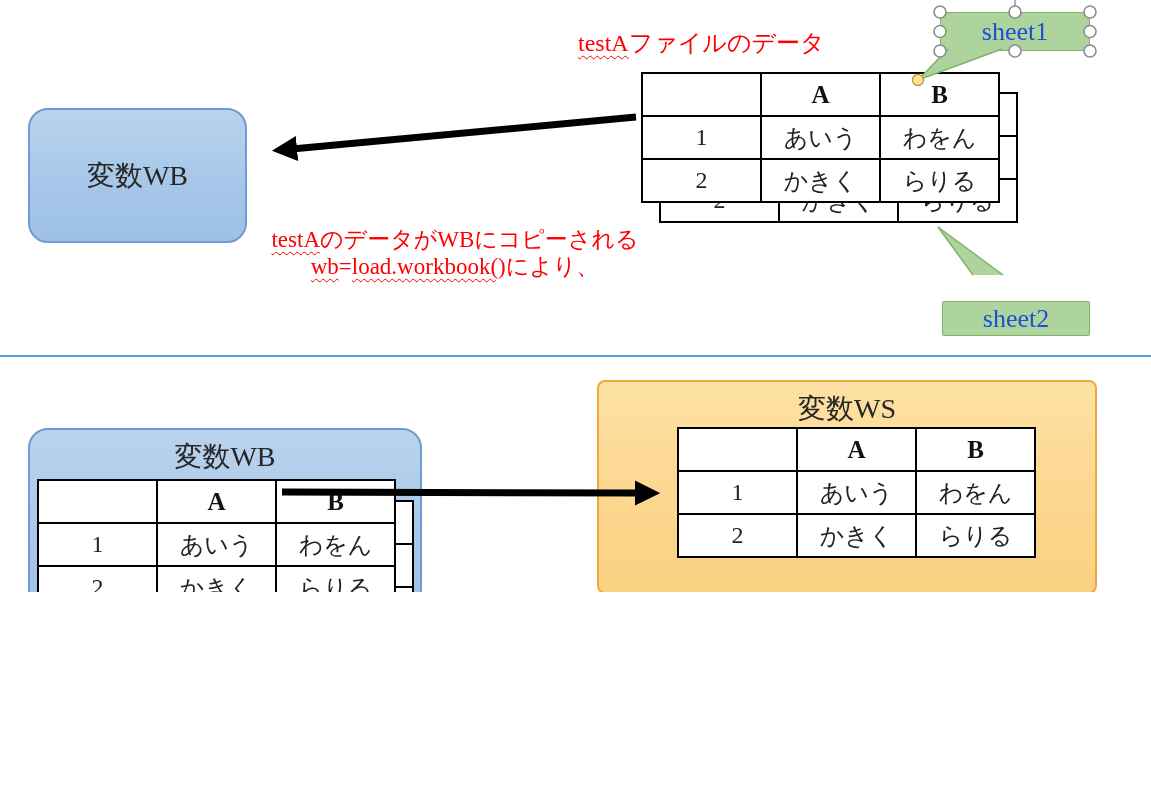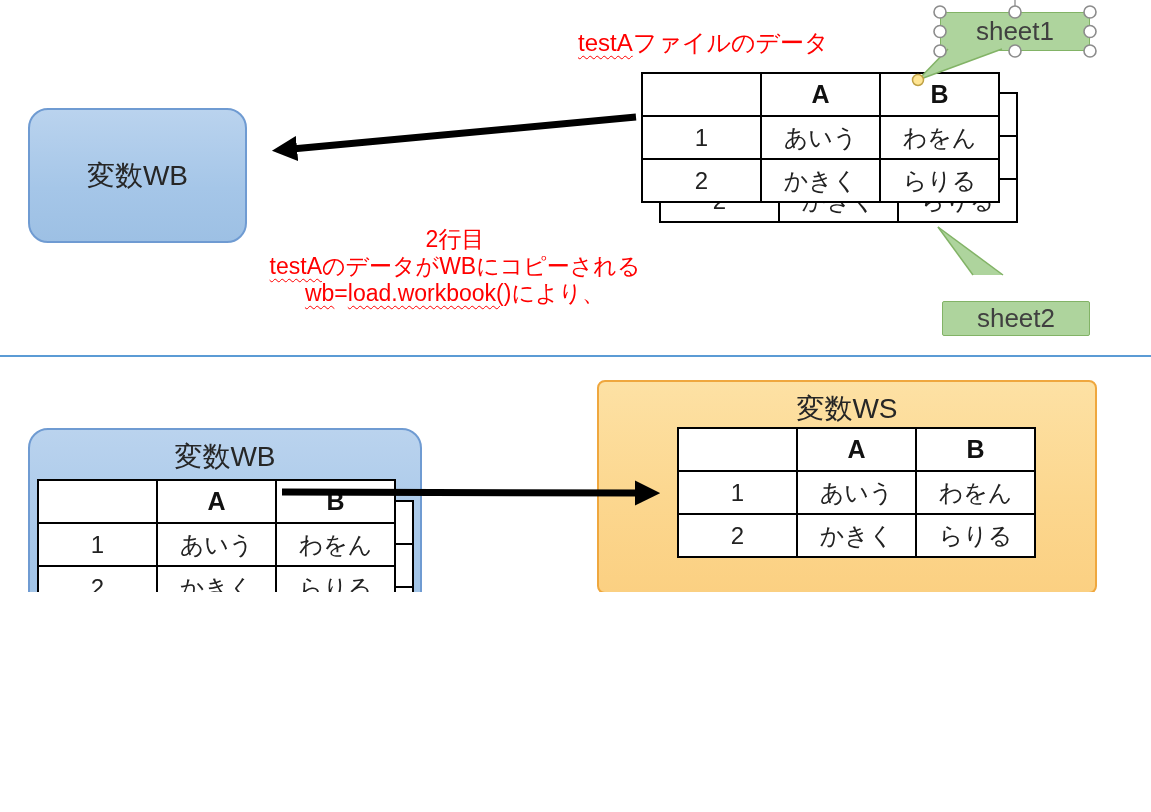--- a/index.html
+++ b/index.html
@@ -1,18 +1,18 @@
 <!DOCTYPE html>
 <html><head>
 <meta charset="utf-8">
 <style>
   html,body{margin:0;padding:0;background:#fff;}
   #canvas{
     position:relative;width:1151px;height:592px;background:#ffffff;overflow:hidden;
-    font-family:Liberation Sans, sans-serif;
+    font-family:Liberation Serif, serif;
   }
   .abs{position:absolute;}
   
   .divider{left:0;top:355px;width:1151px;height:2px;background:#5B9BD5;}
   
   .roundbox{border-radius:20px;box-sizing:border-box;}
   .bluebox{
     background:linear-gradient(180deg,#BAD3EE 0%,#A5C6E8 60%,#9DC0E4 100%);
     border:2px solid #6F9BD2;
   }
@@ -28,21 +28,21 @@
   table.sheet-table{border-collapse:collapse;table-layout:fixed;background:#ffffff;}
   table.sheet-table td,table.sheet-table th{
     width:117px;height:41px;border:2px solid #000;padding:0;
     text-align:center;vertical-align:middle;font-size:24px;color:#222;font-weight:400;
   }
   table.sheet-table th{font-weight:700;color:#111;font-size:25px;}
   
   .callout{
     background:#AED49D;border:1.5px solid #82B366;box-sizing:border-box;
     display:flex;align-items:center;justify-content:center;
-    color:#404040;font-size:26px;
+    color:#1d4ed8;font-size:26px;
   }
   
   .redtext{color:#FF0000;text-align:center;}
   .sq{text-decoration:underline;text-decoration-style:wavy;text-decoration-thickness:1px;text-underline-offset:4px;}
   .overlay{position:absolute;left:0;top:0;z-index:50;}
   .z1{z-index:1}.z2{z-index:2}.z3{z-index:3}.z4{z-index:4}.z6{z-index:60}
 </style>
 </head>
 <body>
 
@@ -104,21 +104,20 @@
 
   <div class="abs callout z4" style="left:940px;top:12px;width:150px;height:39px;border-radius:4px;">
     <span>sheet1</span>
   </div>
 
   <div class="abs callout z4" style="left:942px;top:273px;width:148px;height:35px;border-radius:2px;margin-top:28px;">
     <span>sheet2</span>
   </div>
 
   <div class="abs redtext z6" style="left:235px;top:226px;width:440px;font-size:23px;line-height:27px;">
-    <div><span>2行目</span></div>
     <div><span class="sq">testA</span><span>のデータがWBにコピーされる</span></div>
     <div><span class="sq">wb</span><span>=</span><span class="sq">load.workbook(</span><span>)により、</span></div>
   </div>
 
   <div class="abs roundbox bluebox z1" style="left:28px;top:428px;width:394px;height:216px;">
     <div class="box-label top">変数WB</div>
 
     <div class="tblwrap z2" style="left:25px;top:70px;">
       <table class="sheet-table">
         <tbody>

